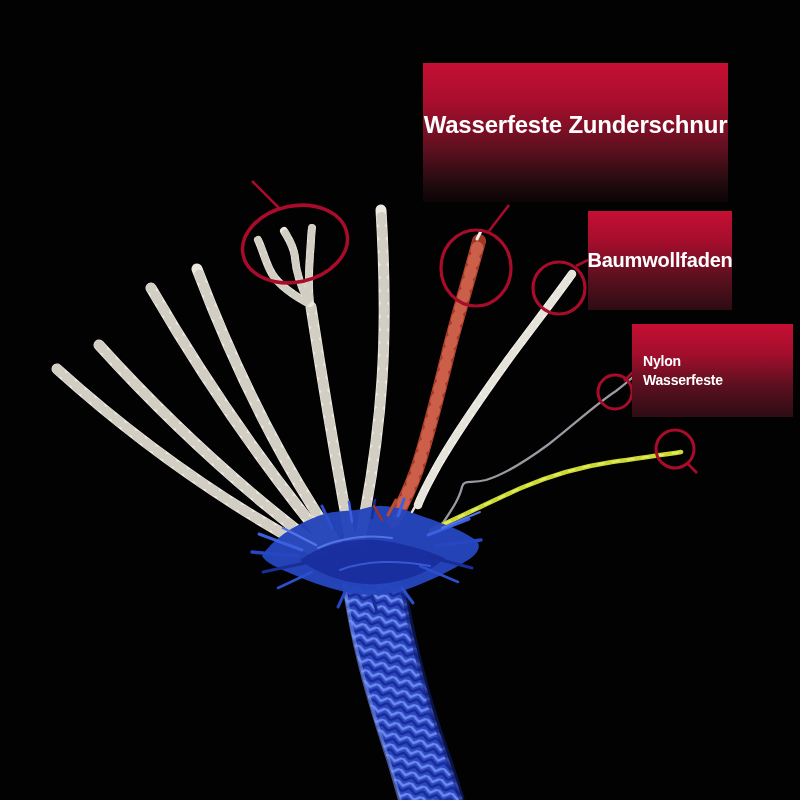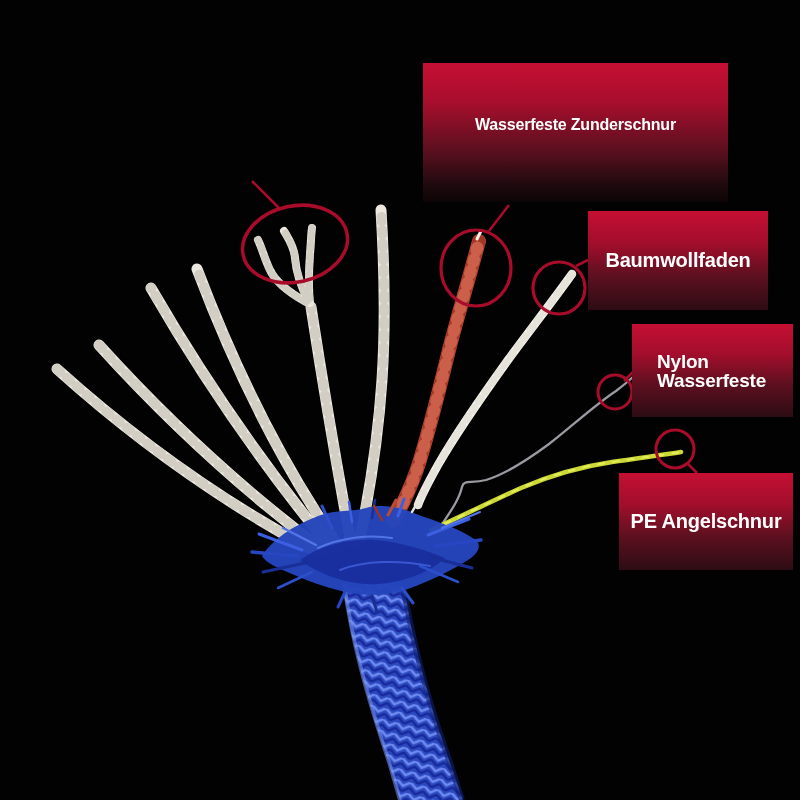--- a/index.html
+++ b/index.html
@@ -10,24 +10,24 @@
   .stage svg{position:absolute;left:0;top:0;}
   .callout{
     position:absolute;display:flex;align-items:center;justify-content:center;
     color:#fff;font-weight:700;letter-spacing:-0.2px;text-align:center;
     background:linear-gradient(180deg,#c50f33 0%,#a30e2c 32%,#5c101f 66%,#2d0c14 100%);
   }
   .grad-long{
     background:linear-gradient(180deg,#c50f33 0%,#a80e2d 28%,#5d101f 62%,#1e0a0e 88%,#0c0405 100%);
   }
   .callout-1{left:25px;top:43px;width:300px;height:134px;font-size:20px;letter-spacing:-0.4px;padding-bottom:14px;box-sizing:border-box;}
-  .callout-2{left:423px;top:63px;width:305px;height:139px;font-size:16px;padding-bottom:16px;box-sizing:border-box;}
-  .callout-3{left:588px;top:211px;width:180px;height:99px;font-size:20px;box-sizing:border-box;}
-  .callout-4{left:632px;top:324px;width:161px;height:93px;font-size:19px;justify-content:flex-start;
-             padding-left:25px;box-sizing:border-box;text-align:left;}
+  .callout-2{left:423px;top:63px;width:305px;height:139px;font-size:24px;padding-bottom:16px;box-sizing:border-box;}
+  .callout-3{left:588px;top:211px;width:144px;height:99px;font-size:20px;box-sizing:border-box;}
+  .callout-4{left:632px;top:324px;width:161px;height:93px;font-size:14px;justify-content:flex-start;
+             padding-left:11px;box-sizing:border-box;text-align:left;}
   .callout-4 .stack span{display:block;line-height:19px;}
   .callout-5{left:619px;top:473px;width:174px;height:97px;font-size:20px;box-sizing:border-box;}
 </style>
 </head>
 <body>
 
 <div class="stage">
 
   <svg width="800" height="800" viewBox="0 0 800 800">
     <defs>
@@ -161,17 +161,14 @@
     <span>Baumwollfaden</span>
   </div>
 
   <div class="callout callout-4">
     <span class="stack">
       <span>Nylon</span>
       <span>Wasserfeste</span>
     </span>
   </div>
 
-  <div class="callout callout-5">
-    <span>PE Angelschnur</span>
-  </div>
 
 </div>
 
 </body></html>

